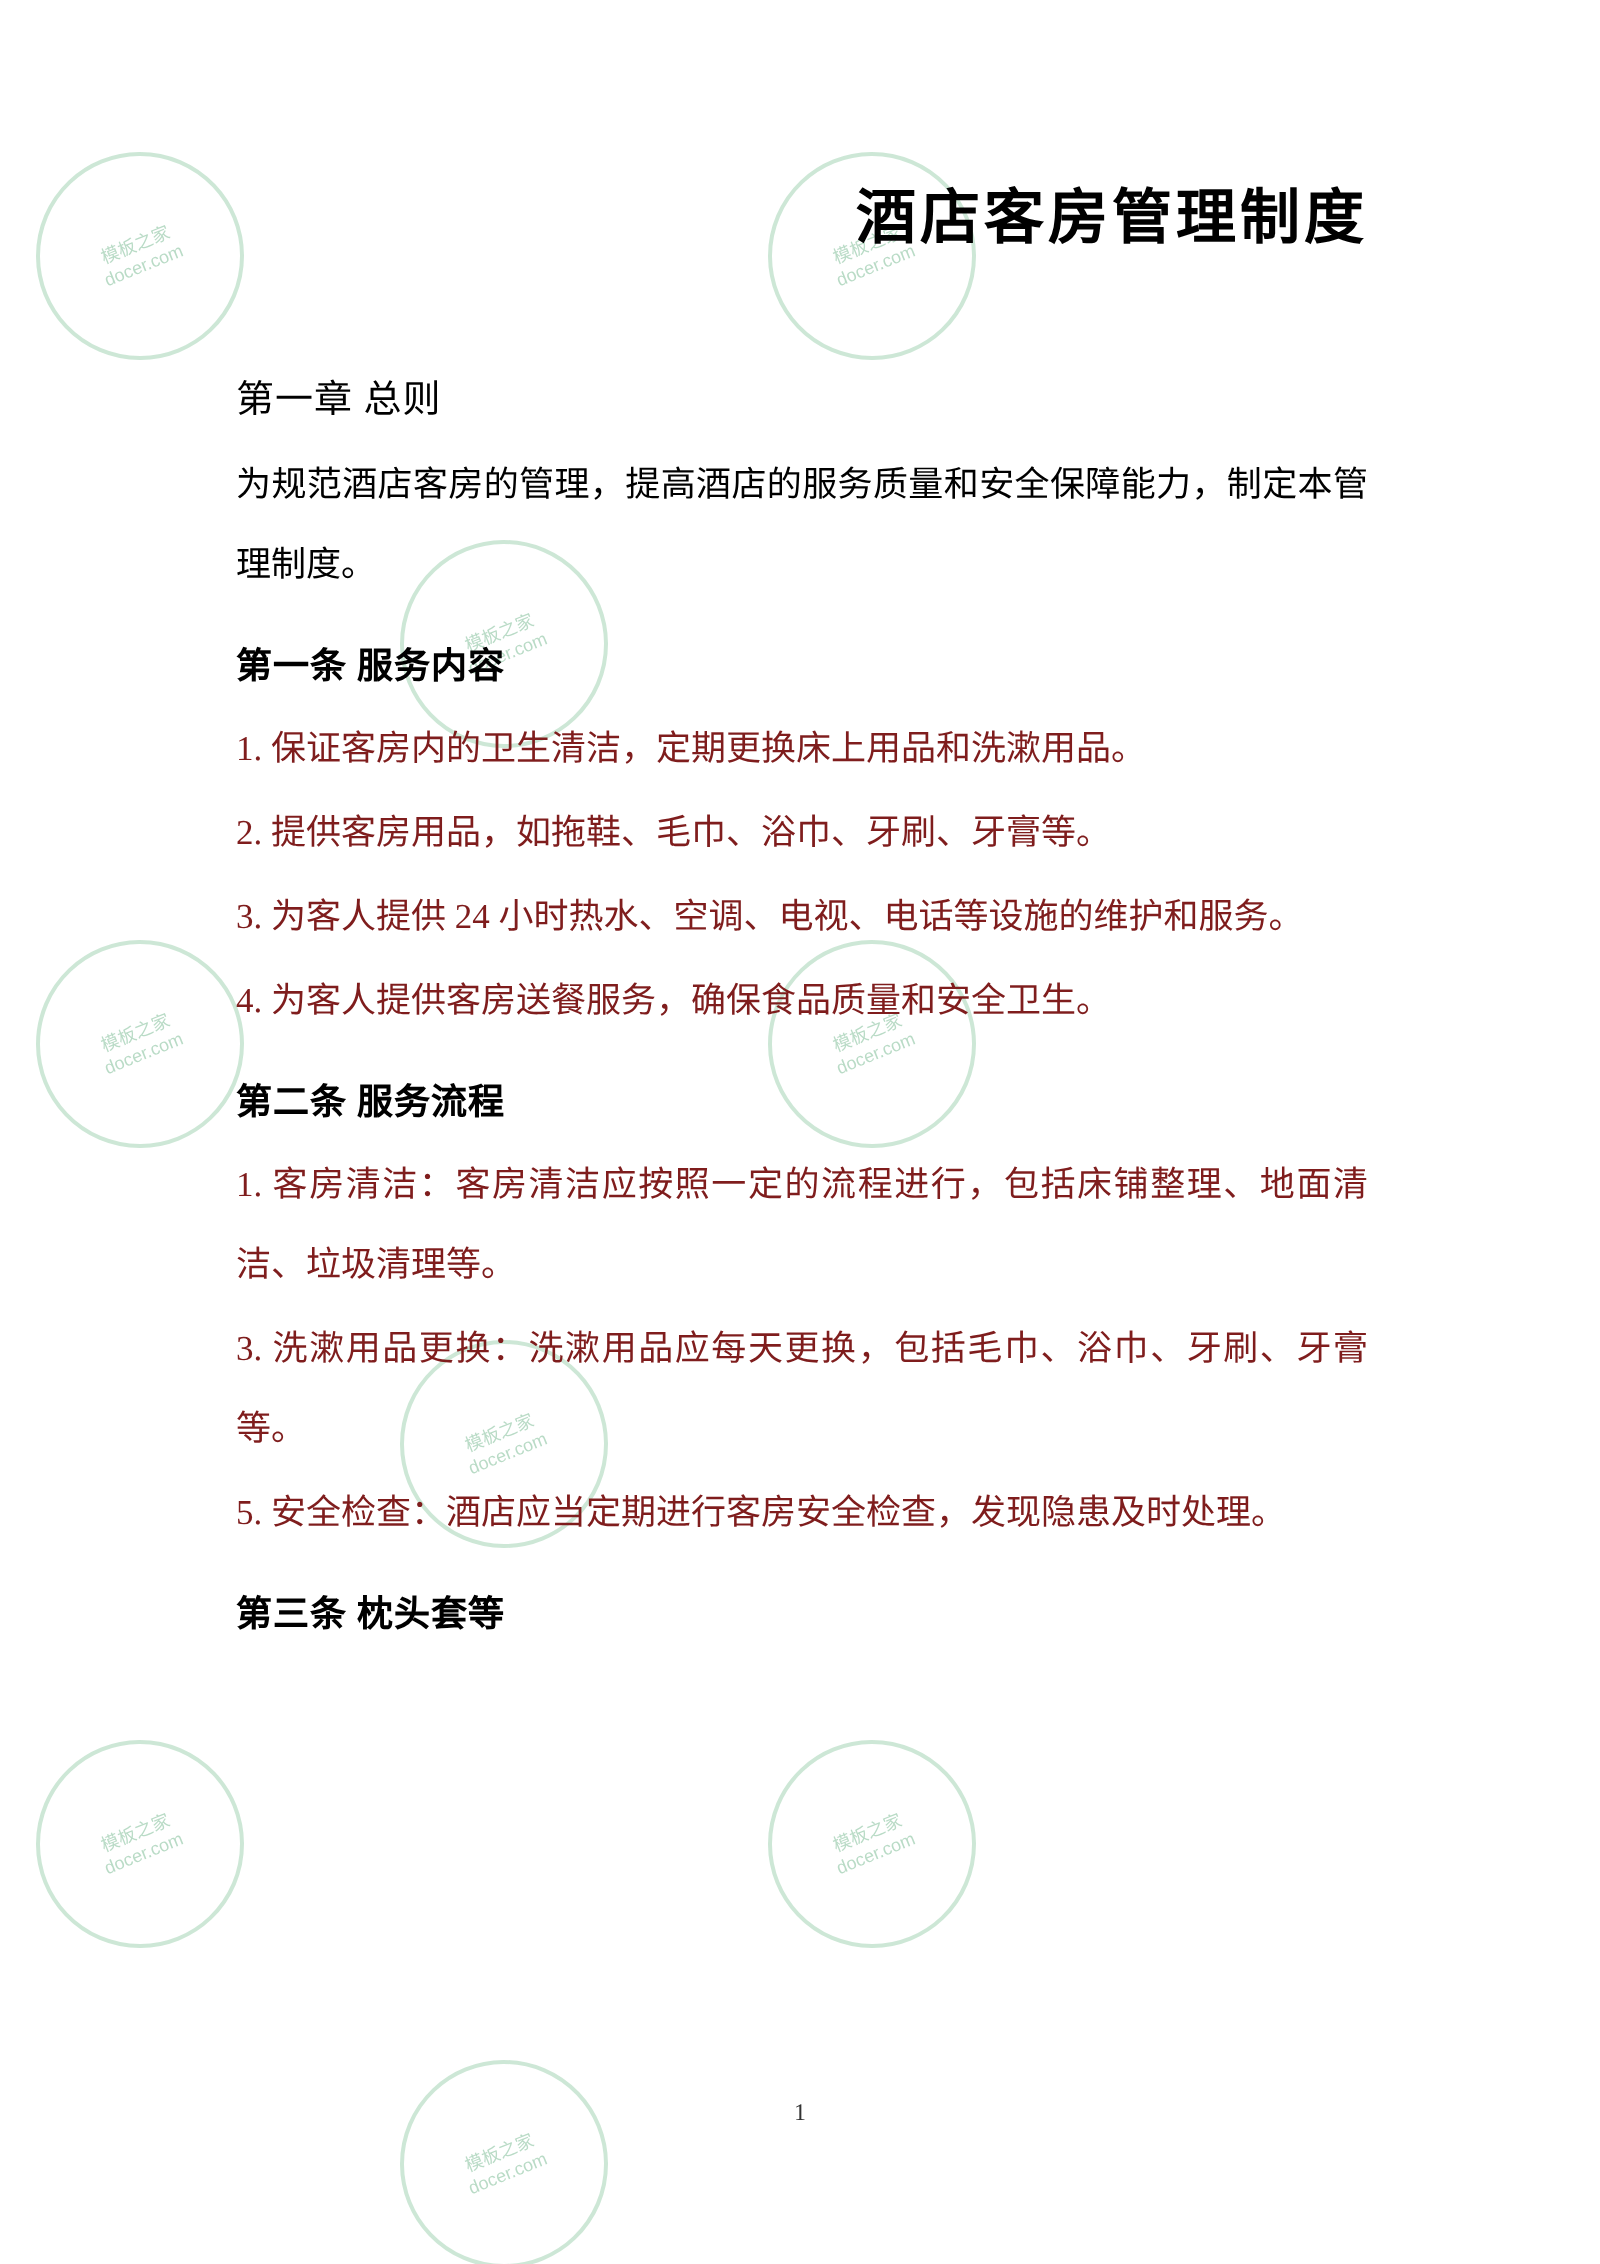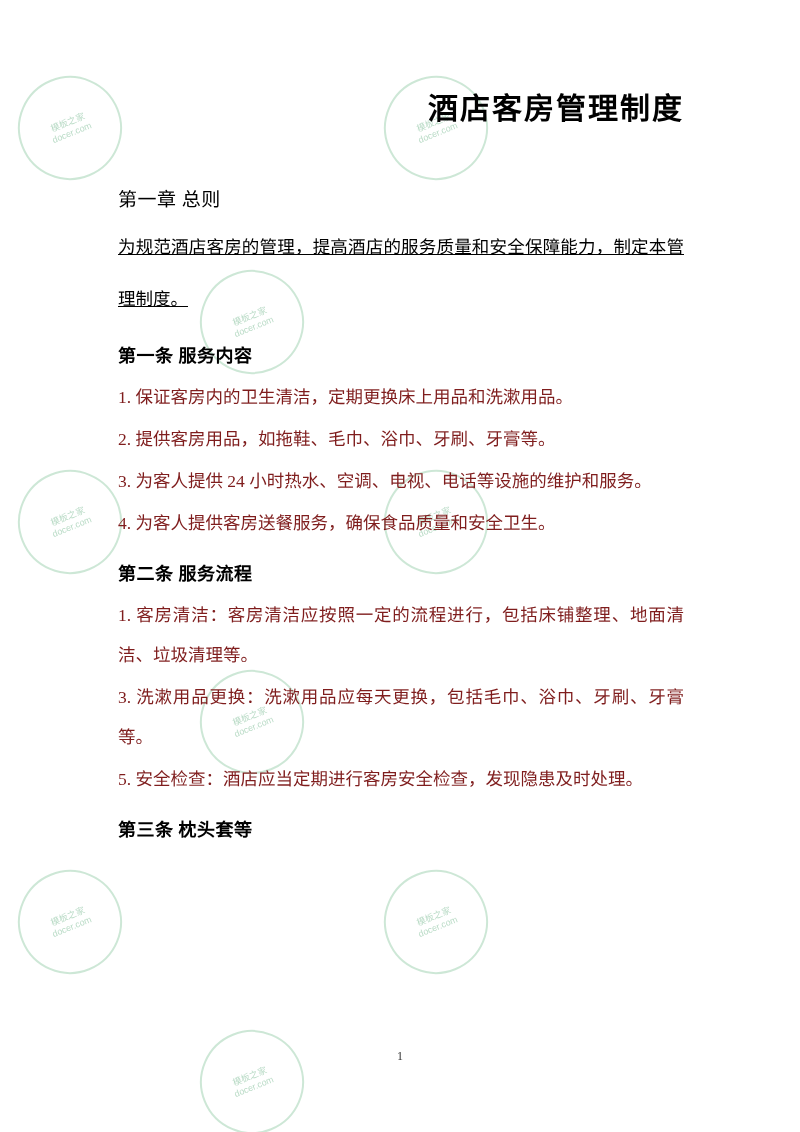--- a/index.html
+++ b/index.html
@@ -43,25 +43,24 @@
   }
   .heading2 {
     font-size: 18px;
     font-weight: bold;
     margin: 16px 0 10px 0;
     letter-spacing: 0.5px;
     color: #000000;
   }
   .para {
     font-size: 17.5px;
-    line-height: 52px;
+    line-height: 40px;
     margin: 0 0 6px 0;
     color: #000;
     text-align: justify;
-    text-decoration: underline;
   }
   .list-item {
     font-size: 17.5px;
     line-height: 40px;
     margin: 0 0 2px 0;
     color: #7f1d1d;
     text-align: justify;
   }
   .page-number {
     position: absolute;

